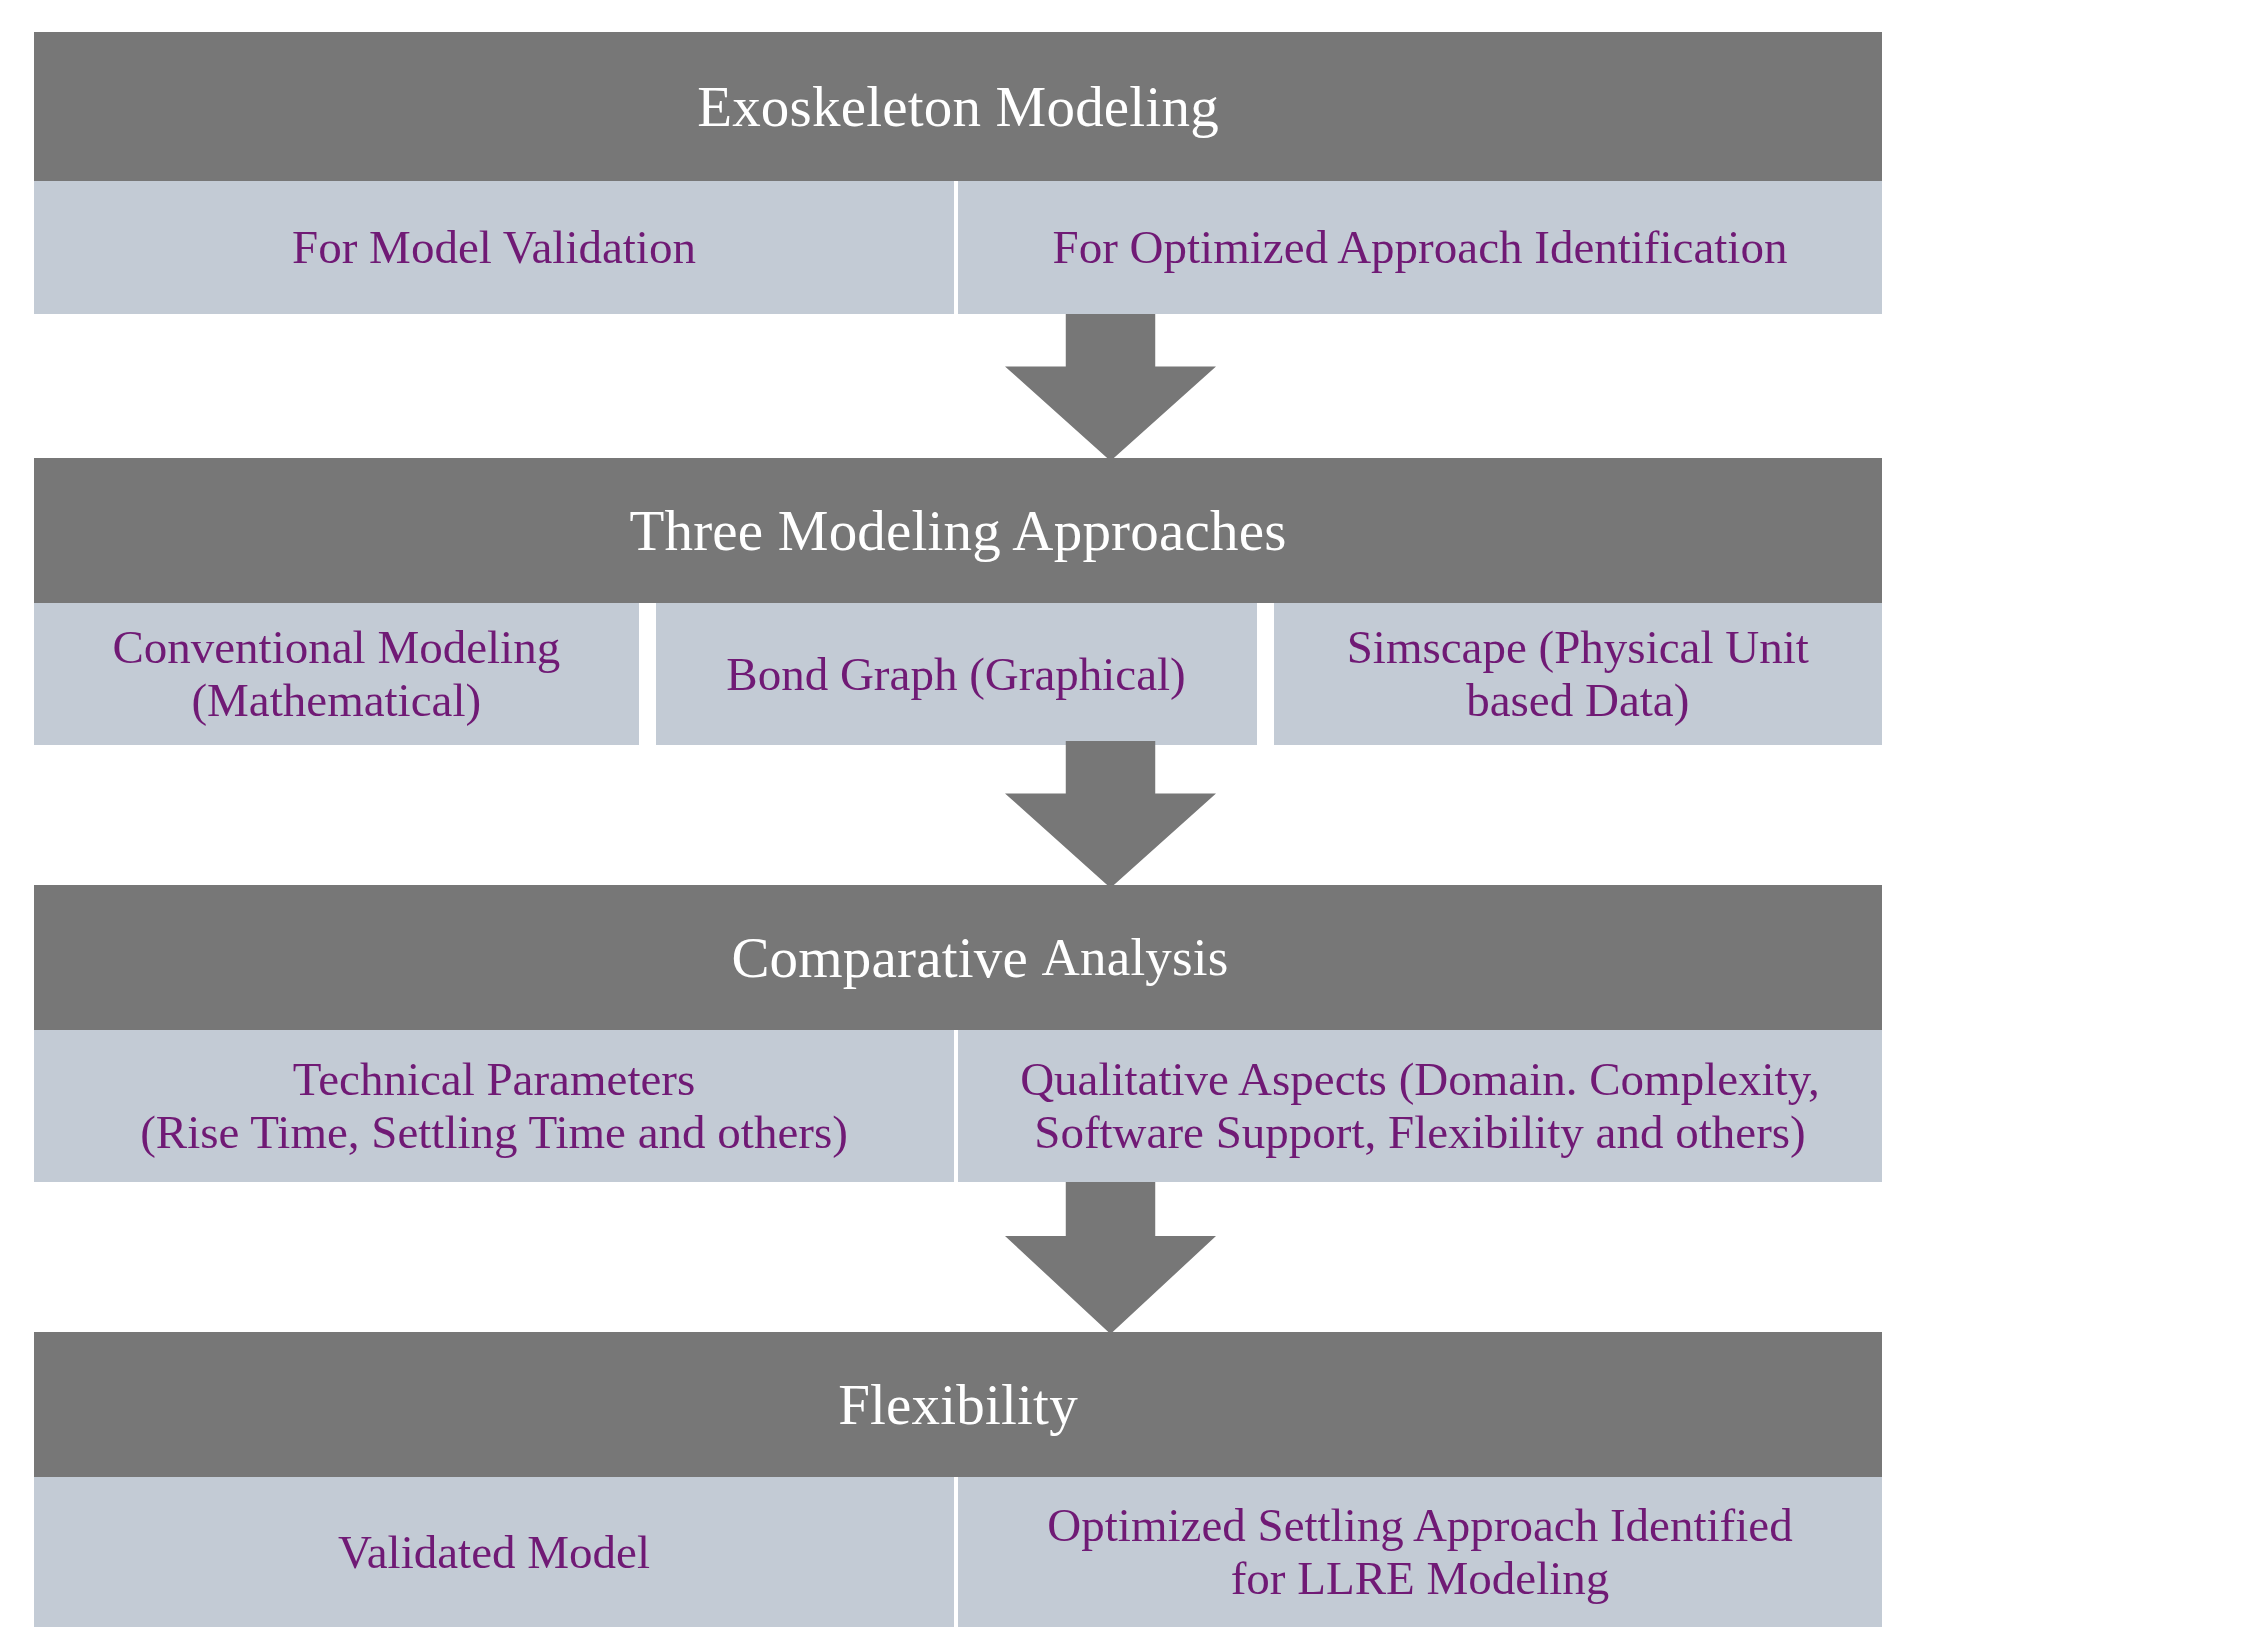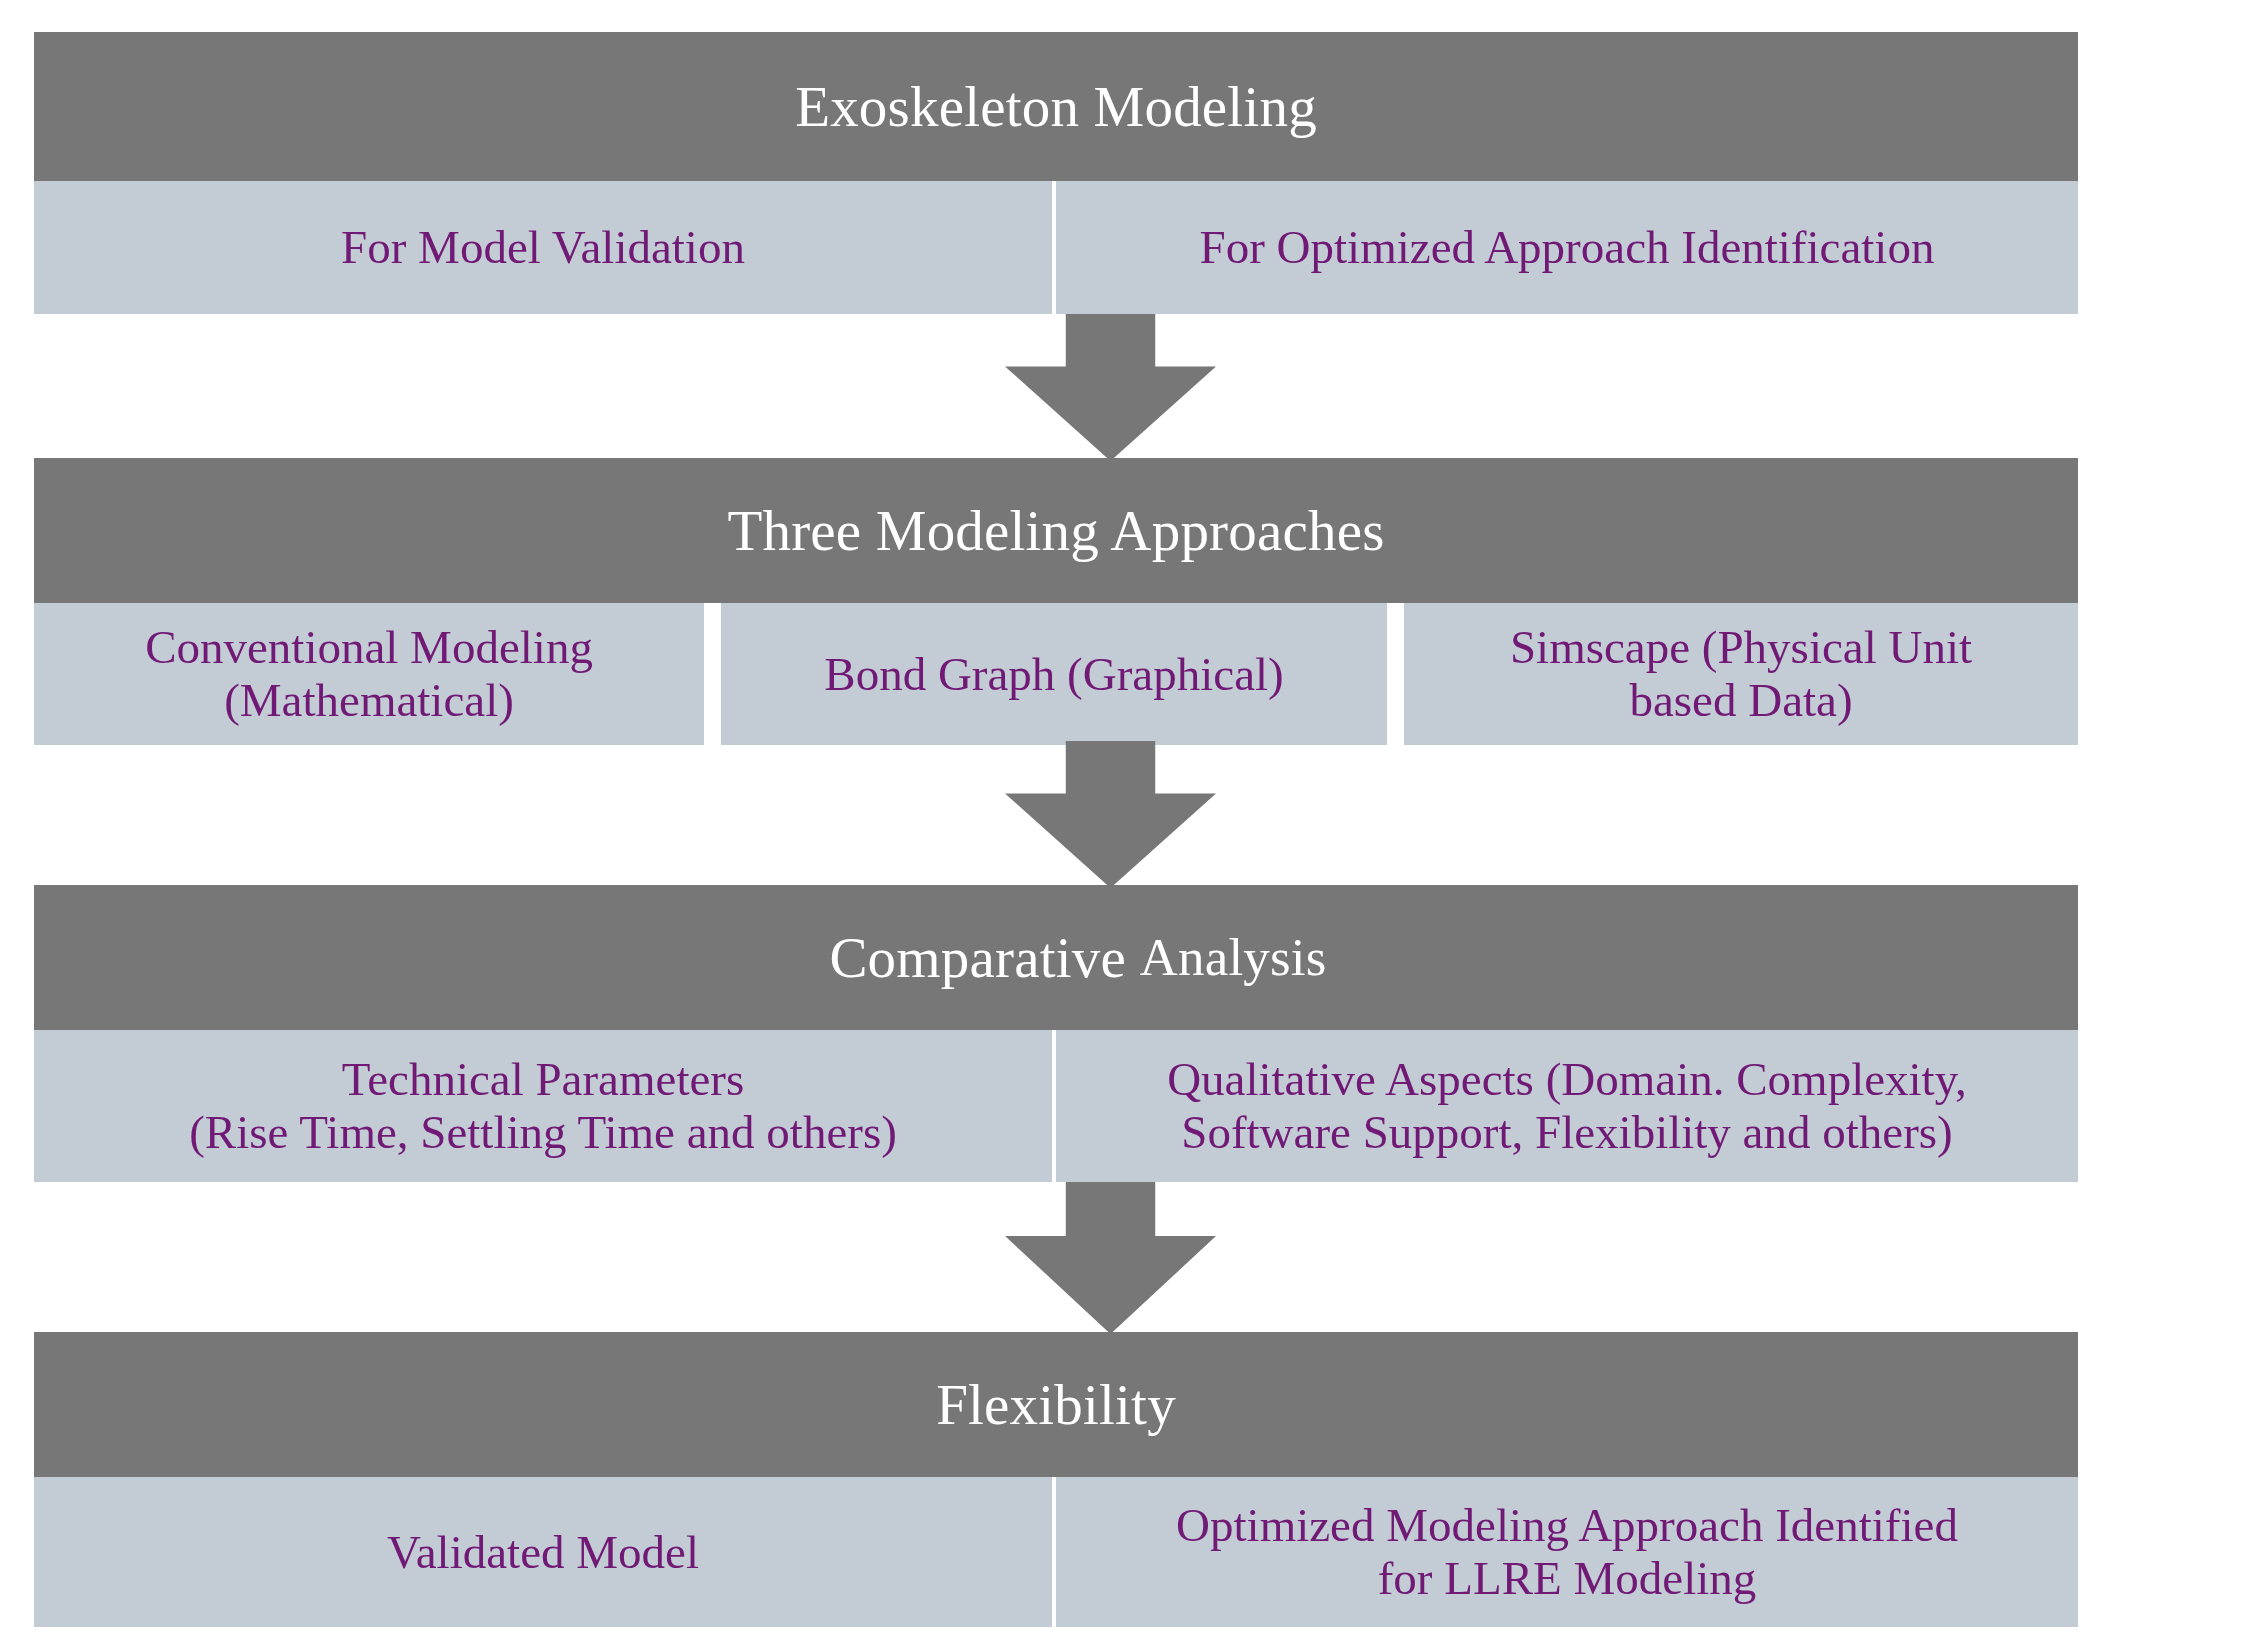--- a/index.html
+++ b/index.html
@@ -14,21 +14,21 @@
     width: 2250px;
     height: 1651px;
     background: #ffffff;
     overflow: hidden;
   }
 
   
   .stage {
     position: absolute;
     left: 34px;
-    width: 2044px;
+    width: 1848px;
   }
   .stage-header {
     background: #777777;
     color: #ffffff;
     text-align: center;
     display: flex;
     align-items: center;
     justify-content: center;
     letter-spacing: 0.2px;
     white-space: nowrap;
@@ -177,21 +177,21 @@
       <span class="big">Flexibility</span>
     </div>
     <div class="stage-cells">
       <div class="cell w-half">
         <div>
           <span>Validated Model</span>
         </div>
       </div>
       <div class="cell w-half">
         <div>
-          <span>Optimized Modeling Approach Identified</span>
+          <span>Optimized Settling Approach Identified</span>
           <span>for LLRE Modeling</span>
         </div>
       </div>
     </div>
   </div>
 
 </div>
 
 
 </body></html>

